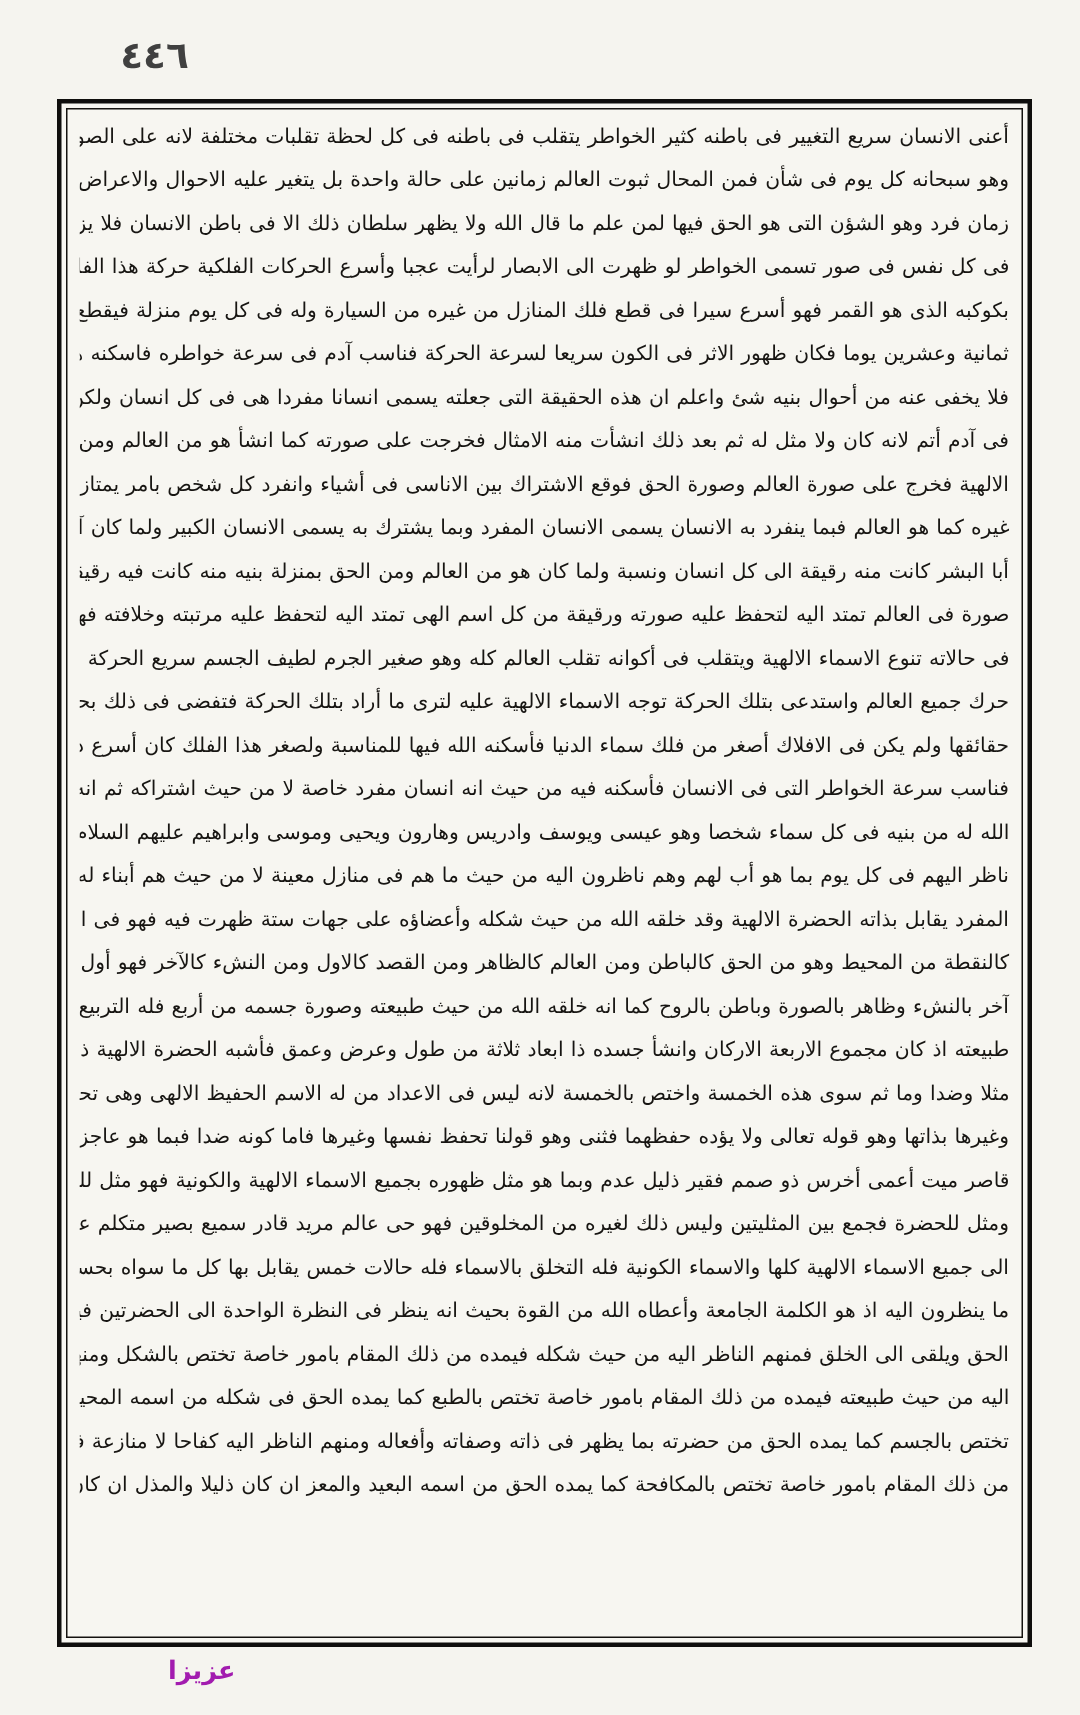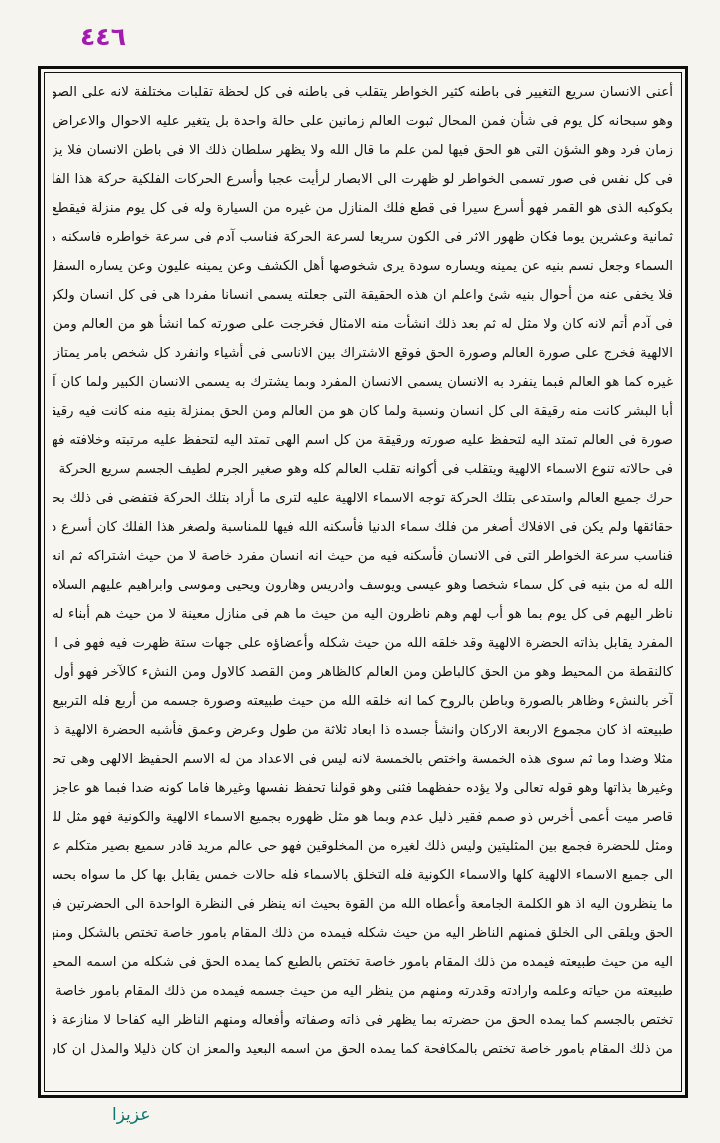--- a/index.html
+++ b/index.html
@@ -18,21 +18,21 @@
   .page-number {
     position: absolute;
     top: 22px;
     left: 77px;            
     width: 80px;
     right: 577px;
     text-align: center;
     font-size: 25px;
     font-weight: bold;
     letter-spacing: 1px;
-    color: #a21caf;
+    color: #404040;
   }
   .frame-outer {
     position: absolute;
     top: 66px;
     left: 38px;
     width: 650px;
     height: 1032px;
     border: 3px solid #0f0e0d;
     box-sizing: border-box;
     background: #f7f6f1;
@@ -71,40 +71,39 @@
   .text-line::after {
     content: "";
     display: inline-block;
     width: 100%;
   }
   .catchword {
     position: absolute;
     top: 1104px;
     left: 112px;
     font-size: 17px;
-    font-weight: normal;
+    font-weight: bold;
     direction: rtl;
-    color: #0f766e;
+    color: #a21caf;
   }
 </style>
 </head>
 <body>
 
 <div class="page-number">٤٤٦</div>
 
 <div class="frame-outer">
   <div class="frame-inner">
     <div class="text-body">
         <div class="text-line">أعنى الانسان سريع التغيير فى باطنه كثير الخواطر يتقلب فى باطنه فى كل لحظة تقلبات مختلفة لانه على الصورة الالهية</div>
         <div class="text-line">وهو سبحانه كل يوم فى شأن فمن المحال ثبوت العالم زمانين على حالة واحدة بل يتغير عليه الاحوال والاعراض فى كل</div>
         <div class="text-line">زمان فرد وهو الشؤن التى هو الحق فيها لمن علم ما قال الله ولا يظهر سلطان ذلك الا فى باطن الانسان فلا يزال يتقلب</div>
         <div class="text-line">فى كل نفس فى صور تسمى الخواطر لو ظهرت الى الابصار لرأيت عجبا وأسرع الحركات الفلكية حركة هذا الفلك</div>
         <div class="text-line">بكوكبه الذى هو القمر فهو أسرع سيرا فى قطع فلك المنازل من غيره من السيارة وله فى كل يوم منزلة فيقطع الفلك فى</div>
         <div class="text-line">ثمانية وعشرين يوما فكان ظهور الاثر فى الكون سريعا لسرعة الحركة فناسب آدم فى سرعة خواطره فاسكنه هذه</div>
-        <div class="text-line">السماء وجعل نسم بنيه عن يمينه ويساره سودة يرى شخوصها أهل الكشف وعن يمينه عليون وعن يساره السفل</div>
         <div class="text-line">فلا يخفى عنه من أحوال بنيه شئ واعلم ان هذه الحقيقة التى جعلته يسمى انسانا مفردا هى فى كل انسان ولكن كانت</div>
         <div class="text-line">فى آدم أتم لانه كان ولا مثل له ثم بعد ذلك انشأت منه الامثال فخرجت على صورته كما انشأ هو من العالم ومن الاسماء</div>
         <div class="text-line">الالهية فخرج على صورة العالم وصورة الحق فوقع الاشتراك بين الاناسى فى أشياء وانفرد كل شخص بامر يمتاز به عن</div>
         <div class="text-line">غيره كما هو العالم فبما ينفرد به الانسان يسمى الانسان المفرد وبما يشترك به يسمى الانسان الكبير ولما كان آدم</div>
         <div class="text-line">أبا البشر كانت منه رقيقة الى كل انسان ونسبة ولما كان هو من العالم ومن الحق بمنزلة بنيه منه كانت فيه رقيقة من كل</div>
         <div class="text-line">صورة فى العالم تمتد اليه لتحفظ عليه صورته ورقيقة من كل اسم الهى تمتد اليه لتحفظ عليه مرتبته وخلافته فهو يتنوع</div>
         <div class="text-line">فى حالاته تنوع الاسماء الالهية ويتقلب فى أكوانه تقلب العالم كله وهو صغير الجرم لطيف الجسم سريع الحركة فاذا تحرك</div>
         <div class="text-line">حرك جميع العالم واستدعى بتلك الحركة توجه الاسماء الالهية عليه لترى ما أراد بتلك الحركة فتفضى فى ذلك بحسب</div>
         <div class="text-line">حقائقها ولم يكن فى الافلاك أصغر من فلك سماء الدنيا فأسكنه الله فيها للمناسبة ولصغر هذا الفلك كان أسرع دورة</div>
         <div class="text-line">فناسب سرعة الخواطر التى فى الانسان فأسكنه فيه من حيث انه انسان مفرد خاصة لا من حيث اشتراكه ثم انه جعل</div>
@@ -115,20 +114,19 @@
         <div class="text-line">آخر بالنشء وظاهر بالصورة وباطن بالروح كما انه خلقه الله من حيث طبيعته وصورة جسمه من أربع فله التربيع من</div>
         <div class="text-line">طبيعته اذ كان مجموع الاربعة الاركان وانشأ جسده ذا ابعاد ثلاثة من طول وعرض وعمق فأشبه الحضرة الالهية ذاتا</div>
         <div class="text-line">مثلا وضدا وما ثم سوى هذه الخمسة واختص بالخمسة لانه ليس فى الاعداد من له الاسم الحفيظ الالهى وهى تحفظ نفسها</div>
         <div class="text-line">وغيرها بذاتها وهو قوله تعالى ولا يؤده حفظهما فثنى وهو قولنا تحفظ نفسها وغيرها فاما كونه ضدا فبما هو عاجز جاهل</div>
         <div class="text-line">قاصر ميت أعمى أخرس ذو صمم فقير ذليل عدم وبما هو مثل ظهوره بجميع الاسماء الالهية والكونية فهو مثل للعالم</div>
         <div class="text-line">ومثل للحضرة فجمع بين المثليتين وليس ذلك لغيره من المخلوقين فهو حى عالم مريد قادر سميع بصير متكلم عزيز غنى</div>
         <div class="text-line">الى جميع الاسماء الالهية كلها والاسماء الكونية فله التخلق بالاسماء فله حالات خمس يقابل بها كل ما سواه بحسب</div>
         <div class="text-line">ما ينظرون اليه اذ هو الكلمة الجامعة وأعطاه الله من القوة بحيث انه ينظر فى النظرة الواحدة الى الحضرتين فيتلقى من</div>
         <div class="text-line">الحق ويلقى الى الخلق فمنهم الناظر اليه من حيث شكله فيمده من ذلك المقام بامور خاصة تختص بالشكل ومنهم الناظر</div>
         <div class="text-line">اليه من حيث طبيعته فيمده من ذلك المقام بامور خاصة تختص بالطبع كما يمده الحق فى شكله من اسمه المحيط وفى</div>
-        <div class="text-line">طبيعته من حياته وعلمه وارادته وقدرته ومنهم من ينظر اليه من حيث جسمه فيمده من ذلك المقام بامور خاصة</div>
         <div class="text-line">تختص بالجسم كما يمده الحق من حضرته بما يظهر فى ذاته وصفاته وأفعاله ومنهم الناظر اليه كفاحا لا منازعة فيمده</div>
         <div class="text-line">من ذلك المقام بامور خاصة تختص بالمكافحة كما يمده الحق من اسمه البعيد والمعز ان كان ذليلا والمذل ان كان</div>
       </div>
   </div>
 </div>
 
 <div class="catchword">عزيزا</div>
 
 </body></html>

